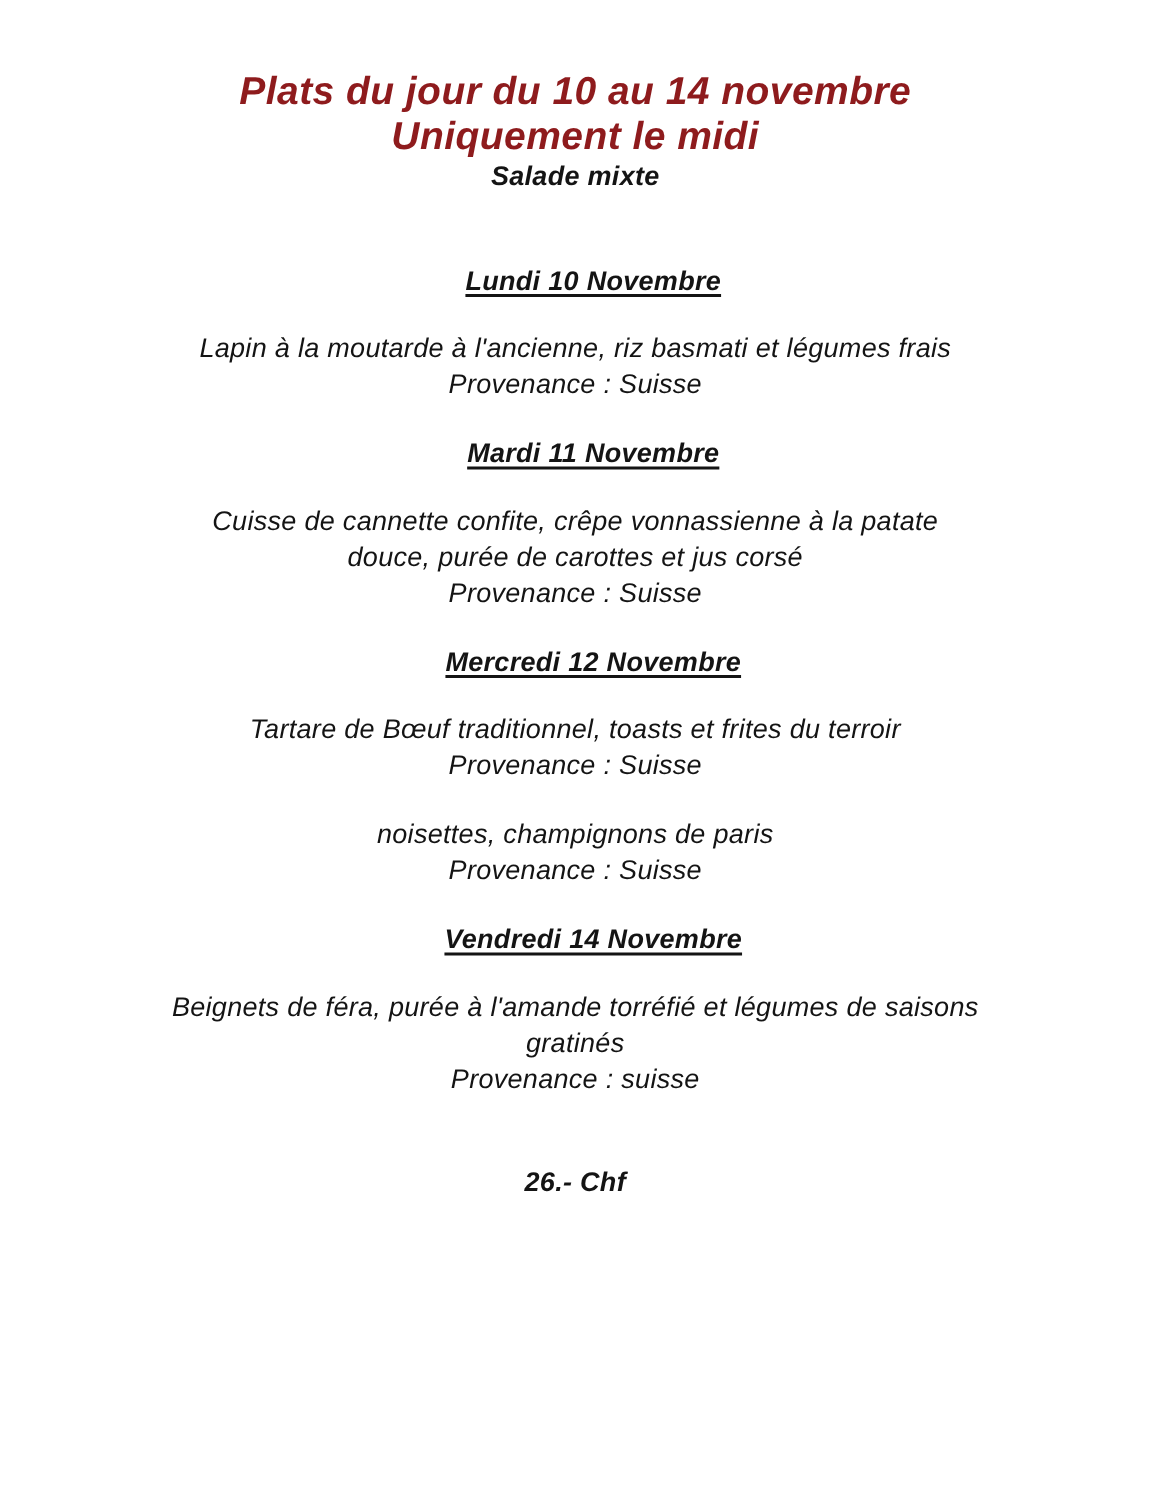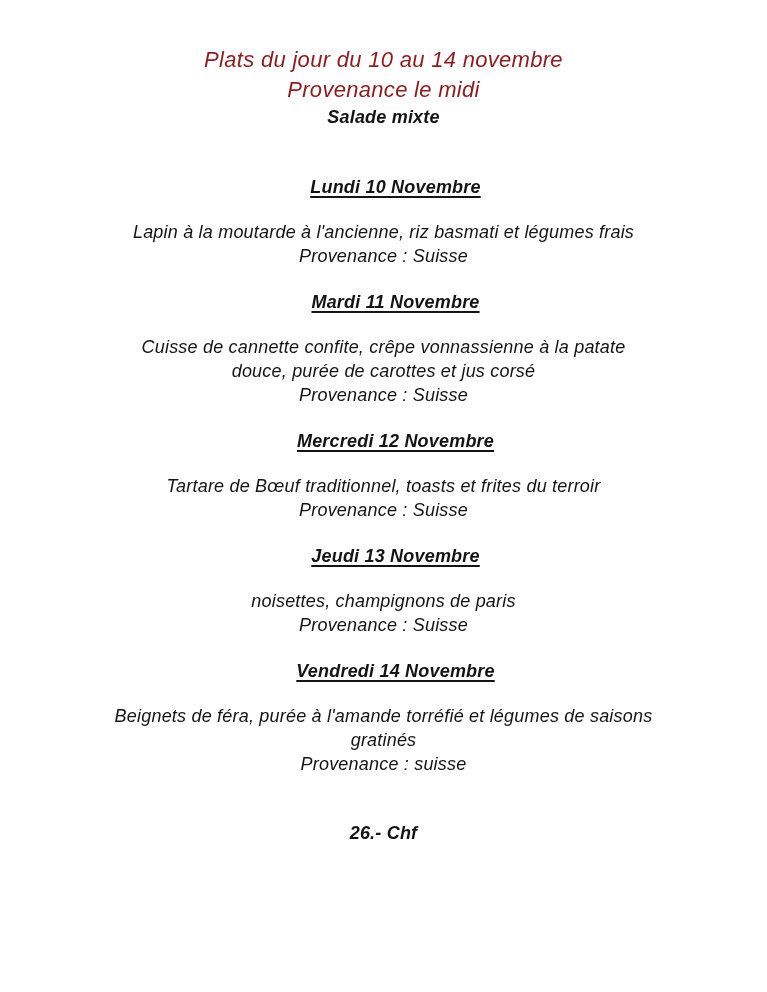--- a/index.html
+++ b/index.html
@@ -20,22 +20,22 @@
     box-sizing: border-box;
     width: 767px;
     height: 992px;
     padding-top: 45px;
     text-align: center;
   }
   p, h1, h2 { margin: 0; padding: 0; }
 
   .title {
     color: #8e1b1d;
-    font-size: 22px;
-    font-weight: 400;
+    font-size: 26px;
+    font-weight: 700;
     line-height: 30px;
     letter-spacing: 0.3px;
   }
 
   .starter {
     font-size: 18px;
     font-weight: 700;
     line-height: 24px;
     letter-spacing: 0.2px;
   }
@@ -72,21 +72,21 @@
     letter-spacing: 0.2px;
   }
 </style>
 </head>
 <body>
 
 <div class="page">
 
   <h1 class="title">
     <span style="display:block">Plats du jour du 10 au 14 novembre</span>
-    <span style="display:block">Provenance le midi</span>
+    <span style="display:block">Uniquement le midi</span>
   </h1>
 
   <p class="starter">Salade mixte</p>
 
   <section class="day first">
     <h2 class="day-heading">Lundi 10 Novembre</h2>
     <div class="dish-block">
       <p>Lapin à la moutarde à l'ancienne, riz basmati et légumes frais</p>
       <p>Provenance : Suisse</p>
     </div>
@@ -103,21 +103,20 @@
 
   <section class="day">
     <h2 class="day-heading">Mercredi 12 Novembre</h2>
     <div class="dish-block">
       <p>Tartare de Bœuf traditionnel, toasts et frites du terroir</p>
       <p>Provenance : Suisse</p>
     </div>
   </section>
 
   <section class="day">
-    <h2 class="day-heading">Jeudi 13 Novembre</h2>
     <div class="dish-block">
       <p>noisettes, champignons de paris</p>
       <p>Provenance : Suisse</p>
     </div>
   </section>
 
   <section class="day">
     <h2 class="day-heading">Vendredi 14 Novembre</h2>
     <div class="dish-block">
       <p>Beignets de féra, purée à l'amande torréfié et légumes de saisons</p>

